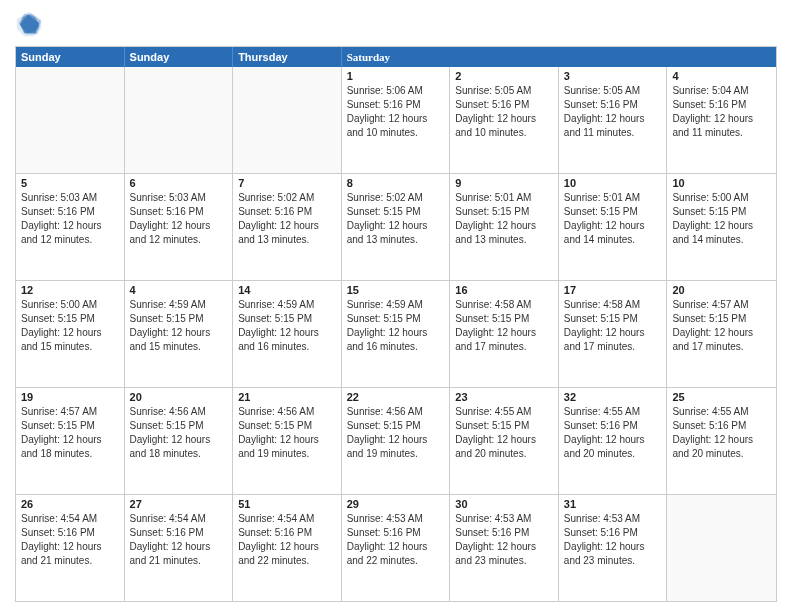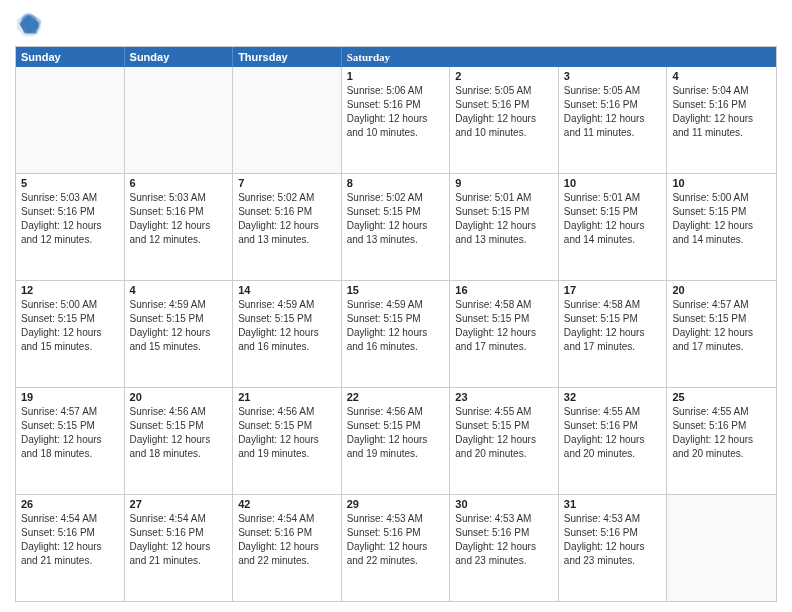--- a/index.html
+++ b/index.html
@@ -335,21 +335,21 @@
 and 21 minutes.</div>
           </div>
           <div class="cal-cell">
             <span class="day-num">27</span>
             <div class="cell-text" style="white-space: pre-line;">Sunrise: 4:54 AM
 Sunset: 5:16 PM
 Daylight: 12 hours
 and 21 minutes.</div>
           </div>
           <div class="cal-cell">
-            <span class="day-num">42</span>
+            <span class="day-num">51</span>
             <div class="cell-text" style="white-space: pre-line;">Sunrise: 4:54 AM
 Sunset: 5:16 PM
 Daylight: 12 hours
 and 22 minutes.</div>
           </div>
           <div class="cal-cell">
             <span class="day-num">29</span>
             <div class="cell-text" style="white-space: pre-line;">Sunrise: 4:53 AM
 Sunset: 5:16 PM
 Daylight: 12 hours

